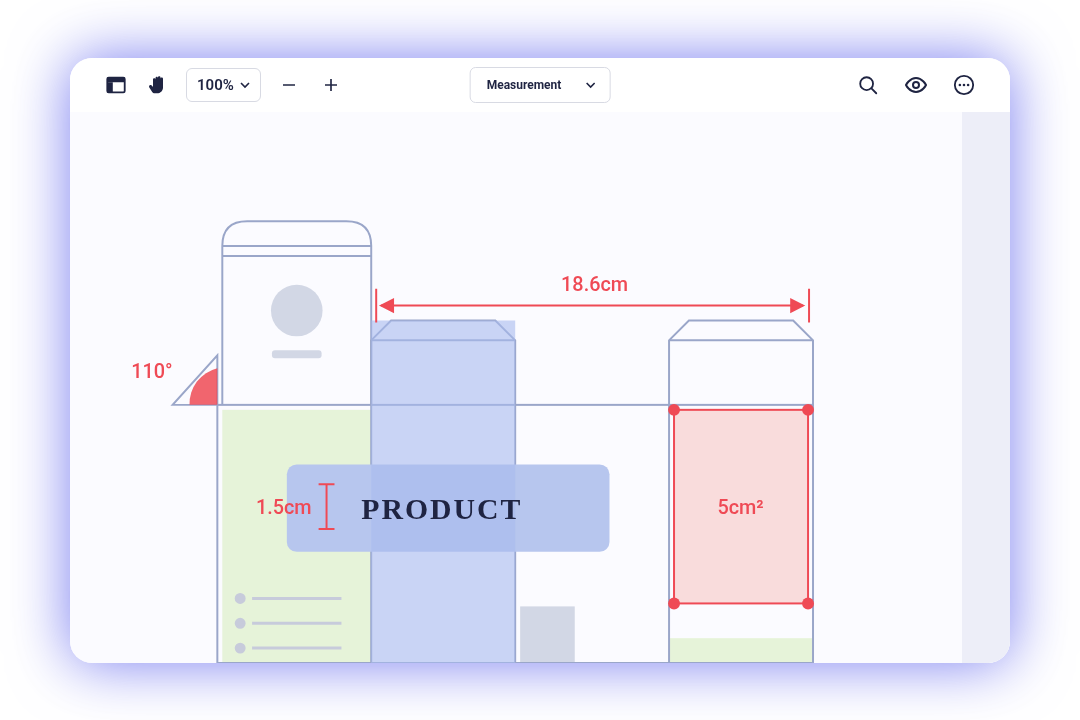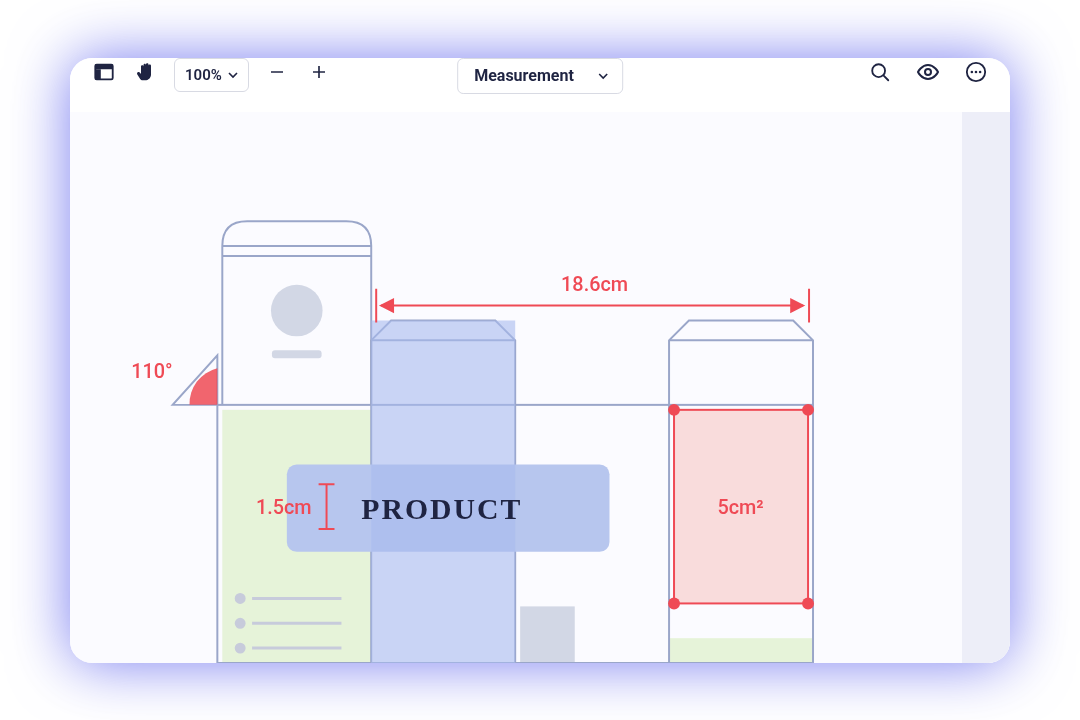--- a/index.html
+++ b/index.html
@@ -14,42 +14,42 @@
   .window {
     position:absolute; inset:0;
     background:#fff;
     border-radius:22px;
     overflow:hidden;
   }
 
   
   .toolbar {
     height:54px; background:#fff;
-    display:flex; align-items:flex-start; gap:14px;
-    padding:0 20px;
+    display:flex; align-items:center; gap:14px;
+    padding:0 32px;
     position:relative;
     color:#1f2442;
   }
   .toolbar .spacer { flex:1; }
   .ico-btn {
     width:28px; height:28px;
     display:flex; align-items:center; justify-content:center;
     color:#1f2442; background:none; border:none; padding:0;
   }
   .zoom-box {
     height:34px; border:1px solid #d8dae3; border-radius:6px;
     display:flex; align-items:center; gap:6px; padding:0 10px;
     font-size:15px; font-weight:600;
   }
   .zoom-box svg { width:10px; height:10px; }
   .mode-select {
     position:absolute; left:50%; transform:translateX(-50%);
     height:36px; border:1px solid #d8dae3; border-radius:6px;
     display:flex; align-items:center; gap:24px; padding:0 14px 0 16px;
-    font-size:16px; font-weight:700;
+    font-size:12px; font-weight:700;
   }
   .mode-select svg { width:10px; height:10px; }
   .right-group { display:flex; align-items:center; gap:20px; }
 
   
   .canvas-area { position:absolute; top:54px; bottom:0; left:0; right:0; background:#fbfbff; }
   .right-strip { position:absolute; top:0; bottom:0; right:0; width:48px; background:#edeef8; }
   .stage { position:absolute; inset:0; }
   .stage svg { width:100%; height:100%; display:block; }
 

